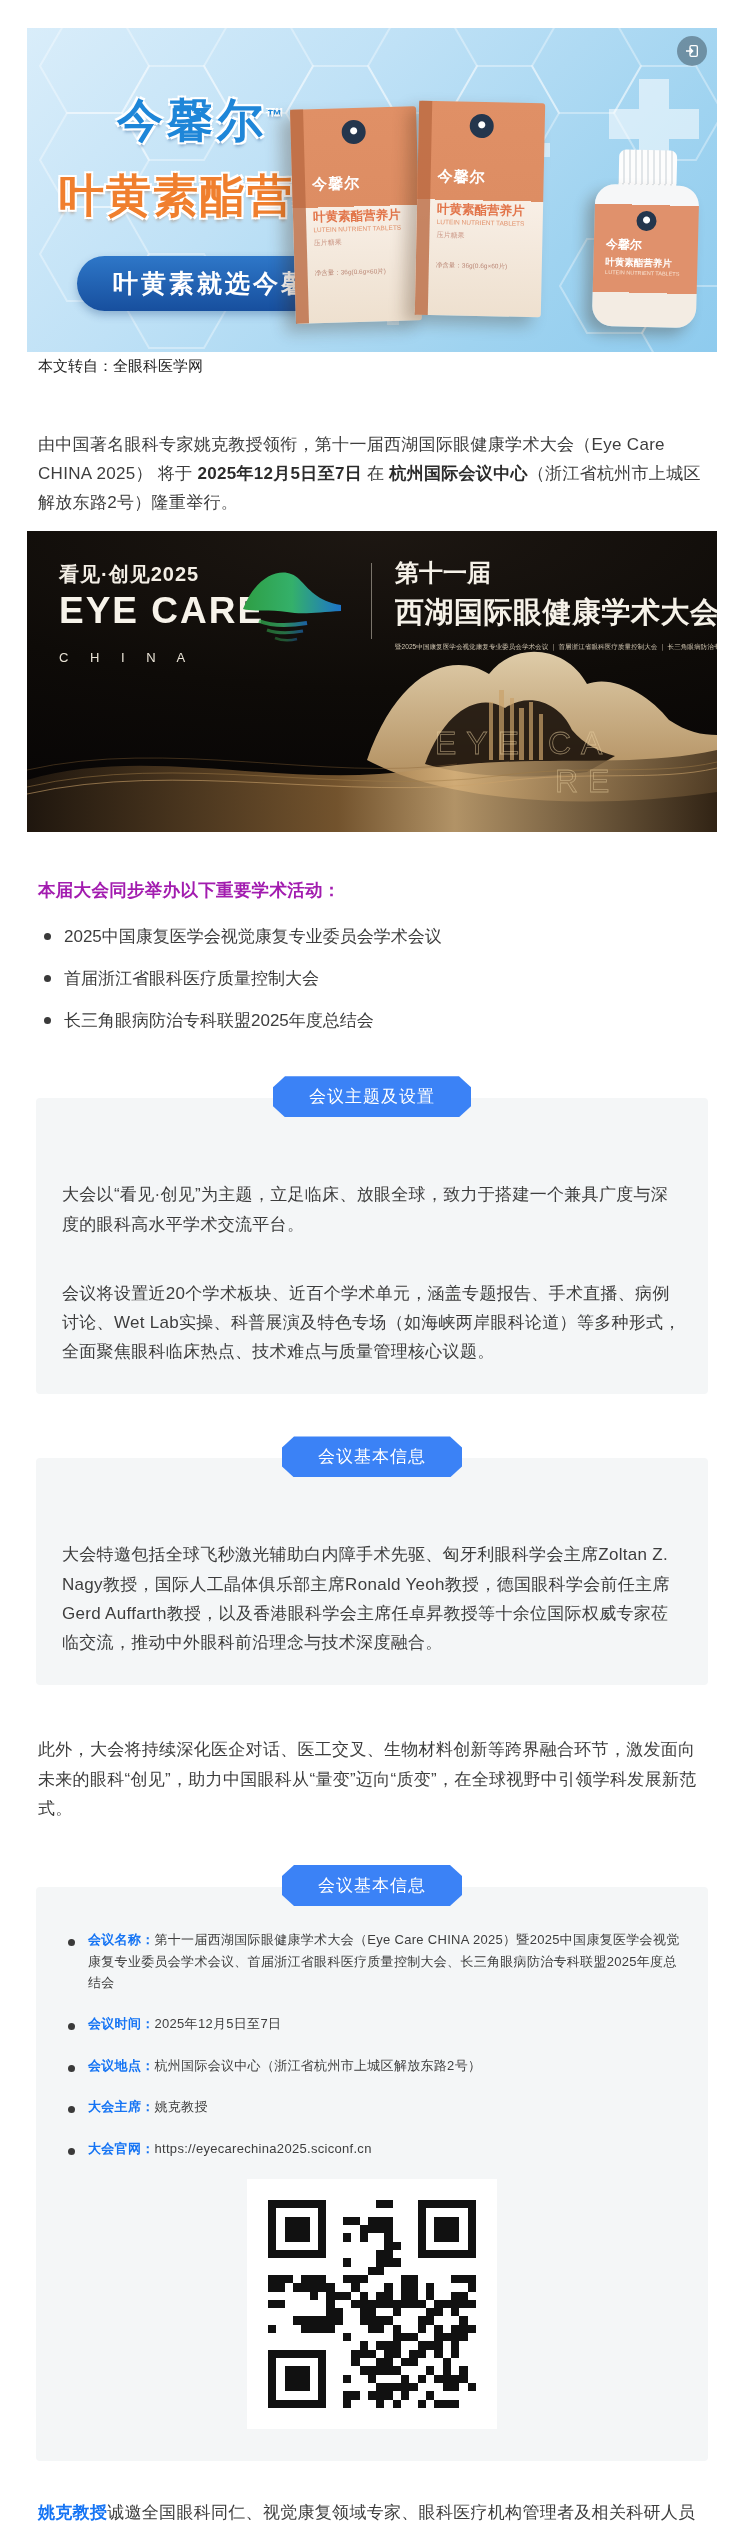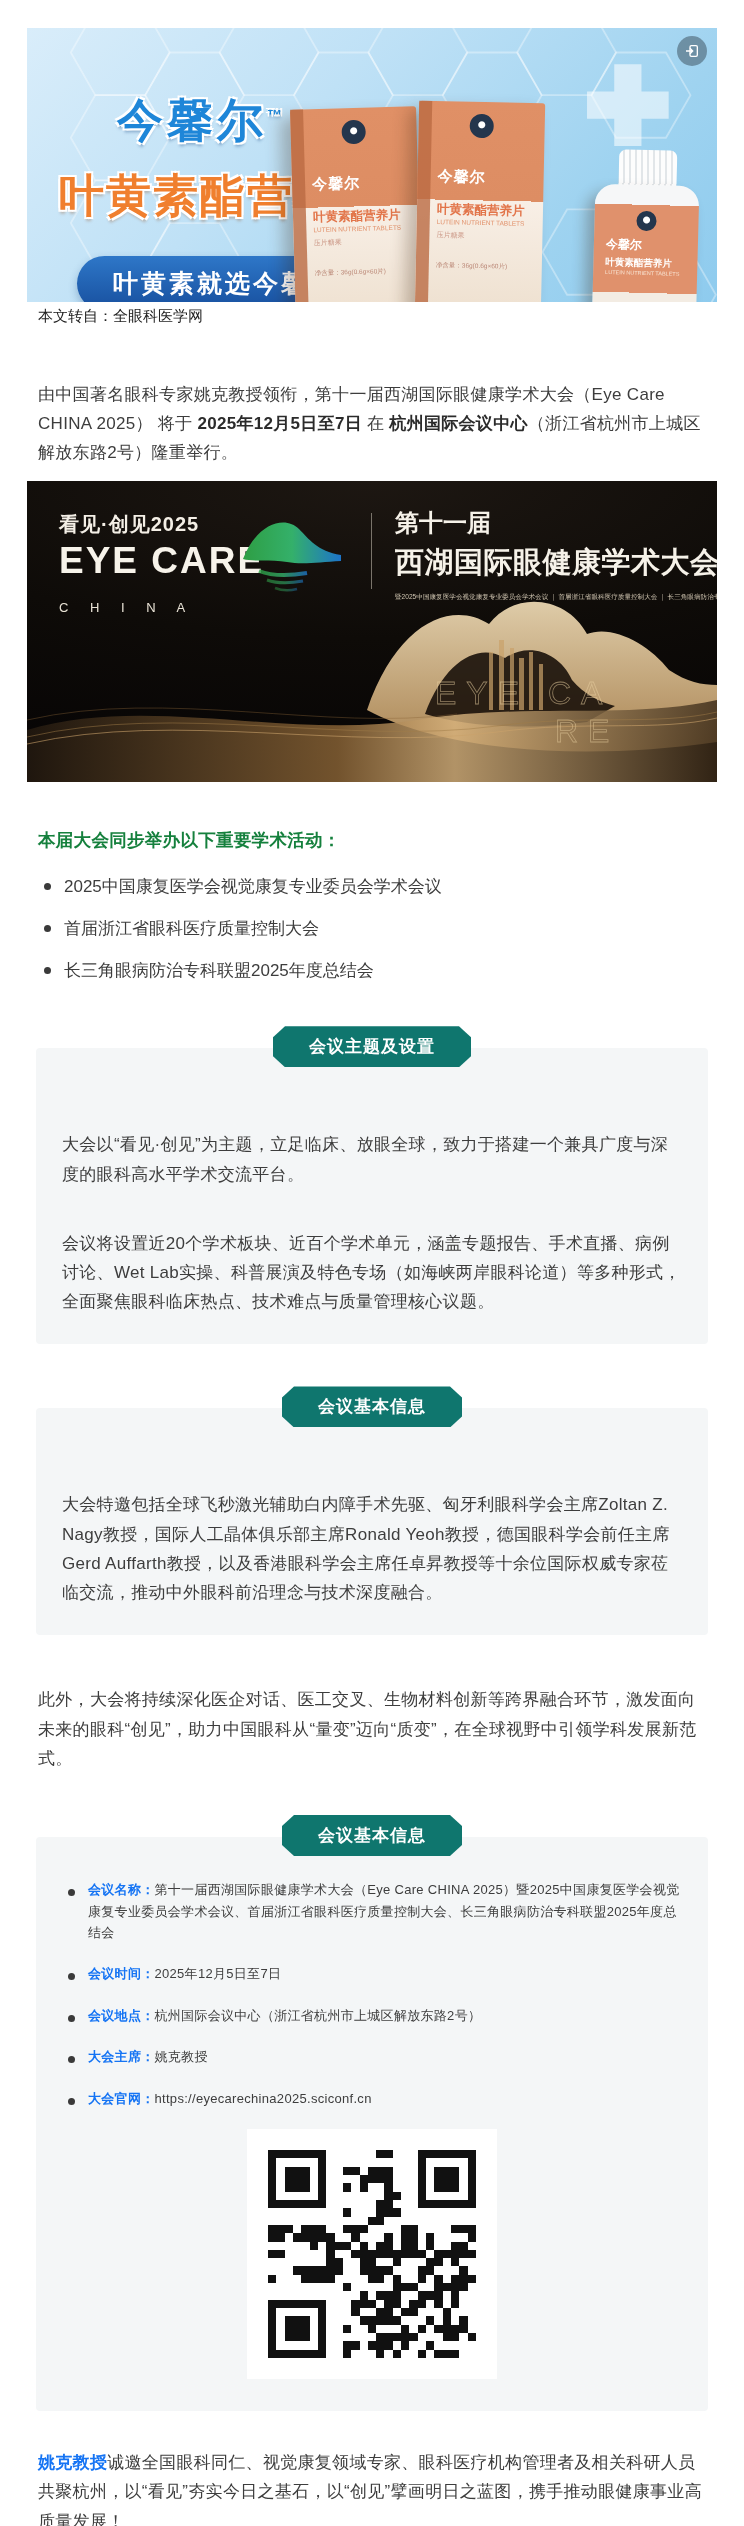--- a/index.html
+++ b/index.html
@@ -1,21 +1,21 @@
 <!DOCTYPE html>
 <html><head>
 <meta charset="utf-8">
 <style>
   * { margin:0; padding:0; box-sizing:border-box; }
   html,body { background:#fff; }
   body { font-family:"Liberation Sans","DejaVu Sans",sans-serif; }
   .page { width:744px; margin:0 auto; padding-top:28px; color:#3d3d3d; overflow:hidden; }
 
   
-  .ad-banner { position:relative; height:274px; margin:0 27px;
+  .ad-banner { position:relative; height:324px; margin:0 27px;
     background:linear-gradient(135deg,#d9edfa 0%,#bfe1f6 38%,#9fd3f0 75%,#8ecbee 100%);
     overflow:hidden; }
   .hex { position:absolute; inset:0; width:100%; height:100%; }
   .ad-jump { position:absolute; top:8px; right:10px; width:30px; height:30px; border-radius:50%;
     background:rgba(45,60,70,.45); display:flex; align-items:center; justify-content:center; }
   .ad-brand { position:absolute; left:90px; top:62px; font-size:46px; font-weight:900; color:#1e86d8;
     letter-spacing:4px;
     text-shadow:-2px -2px 0 #fff,2px -2px 0 #fff,-2px 2px 0 #fff,2px 2px 0 #fff,0 4px 3px rgba(20,70,130,.35); }
   .ad-brand sup { font-size:15px; font-weight:700; color:#1e86d8; }
   .ad-title { position:absolute; left:32px; top:138px; font-size:45px; font-weight:900; color:#f07f2e;
@@ -66,29 +66,29 @@
   .cb-arch { position:absolute; left:206px; top:32px; }
   .cb-divider { position:absolute; left:344px; top:32px; width:1px; height:76px; background:#7a746b; }
   .cb-right { position:absolute; left:368px; top:26px; width:330px; }
   .cb-t1 { font-size:24px; font-weight:700; color:#f6f2e9; }
   .cb-t2 { font-size:29px; font-weight:700; letter-spacing:.5px; margin-top:4px; color:#f6f2e9; white-space:nowrap; }
   .cb-st { font-size:10px; color:#cfc4b0; margin-top:9px; white-space:nowrap;
     transform:scale(.66); transform-origin:left top; width:152%; }
   .cb-gold { position:absolute; left:0; bottom:0; width:100%; height:200px; }
 
   
-  .act-heading { margin:46px 38px 0; font-size:17.5px; font-weight:700; color:#15803d; letter-spacing:.3px; }
+  .act-heading { margin:46px 38px 0; font-size:17.5px; font-weight:700; color:#a21caf; letter-spacing:.3px; }
   .act-list { margin:21px 38px 0; list-style:none; }
   .act-item { display:flex; font-size:17px; line-height:1.6; margin-bottom:15px; color:#3d3d3d; }
   .dot { flex:0 0 auto; width:7px; height:7px; border-radius:50%; background:#3a3a3a; margin:10px 13px 0 6px; }
 
   
   .sec { margin-top:42px; }
-  .badge { position:relative; z-index:2; display:table; margin:0 auto; background:#0f766e; color:#fff;
-    font-size:17px; font-weight:700; letter-spacing:1px; padding:9px 36px;
+  .badge { position:relative; z-index:2; display:table; margin:0 auto; background:#3b82f6; color:#fff;
+    font-size:17px; font-weight:400; letter-spacing:1px; padding:9px 36px;
     clip-path:polygon(12px 0,calc(100% - 12px) 0,100% 11px,100% calc(100% - 11px),calc(100% - 12px) 100%,12px 100%,0 calc(100% - 11px),0 11px); }
   .graybox { background:#f4f6f7; border-radius:4px; margin:-19px 36px 0; padding:42px 26px 28px; }
   .graybox .body-p { margin-bottom:24px; }
   .graybox .body-p.last { margin-bottom:0; }
   .free { margin:50px 38px 0; }
 
   
   .info-list { list-style:none; }
   .info-list li { display:flex; margin-bottom:20px; }
   .info-content { font-size:13px; line-height:1.65; letter-spacing:.3px; }

